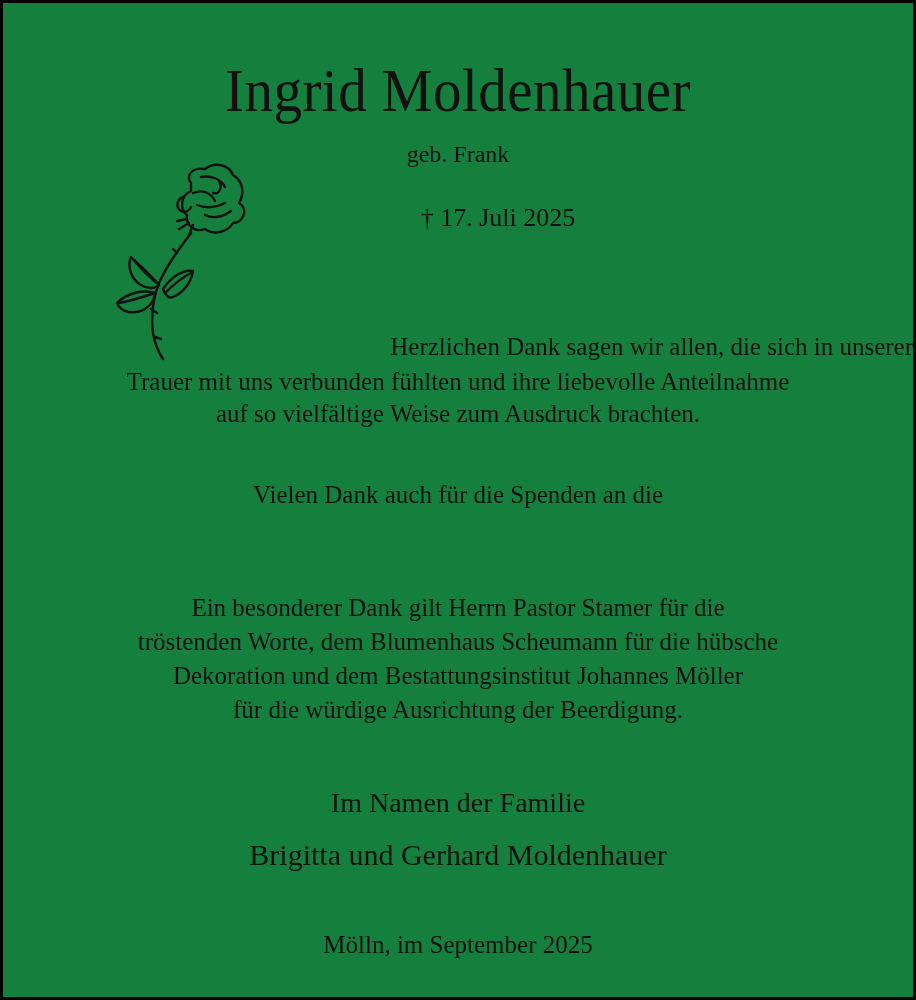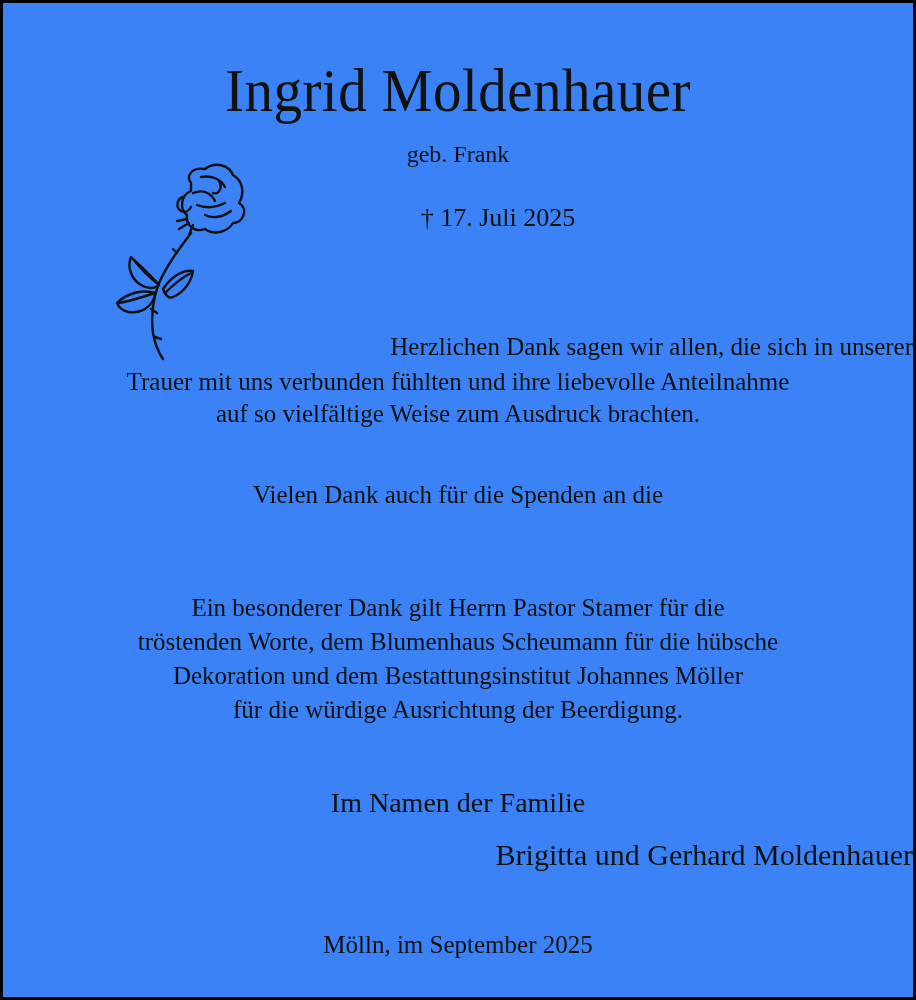--- a/index.html
+++ b/index.html
@@ -2,40 +2,40 @@
 <html><head>
 <meta charset="utf-8">
 <style>
   html, body { margin: 0; padding: 0; background: #ffffff; }
   body { width: 916px; height: 1000px; position: relative; overflow: hidden; }
   .frame {
     position: absolute; left: 0; top: 0;
     width: 916px; height: 1000px;
     box-sizing: border-box;
     border: 3px solid #000000;
-    background: #3b82f6;
+    background: #15803d;
     font-family: "Liberation Serif", "DejaVu Serif", serif;
     color: #111111;
   }
   .line { position: absolute; left: 0; width: 100%; text-align: center; white-space: nowrap; }
   .name { top: 52px; font-size: 62px; letter-spacing: 0.5px; transform: scaleX(0.92); }
   .maiden { top: 138px; font-size: 24px; }
   .death { top: 200px; font-size: 26px; left: 40px; }
   .body { font-size: 25px; line-height: 33px; }
   .p1a { top: 327px; left: 98px; }
   .p1b { top: 362px; }
   .p1c { top: 394px; }
   .p2a { top: 475px; }
   .p2b { top: 508px; }
   .p3a { top: 588px; }
   .p3b { top: 622px; }
   .p3c { top: 656px; }
   .p3d { top: 690px; }
   .closing { top: 784px; font-size: 28px; }
-  .signers { top: 835px; font-size: 30px; text-align: right; }
+  .signers { top: 835px; font-size: 30px; }
   .place { top: 928px; font-size: 25px; }
   .rose { position: absolute; left: 90px; top: 150px; width: 170px; height: 210px; }
 </style>
 </head>
 <body>
 
 <div class="frame">
 
   <div class="line name">Ingrid Moldenhauer</div>
   <div class="line maiden">geb. Frank</div>

